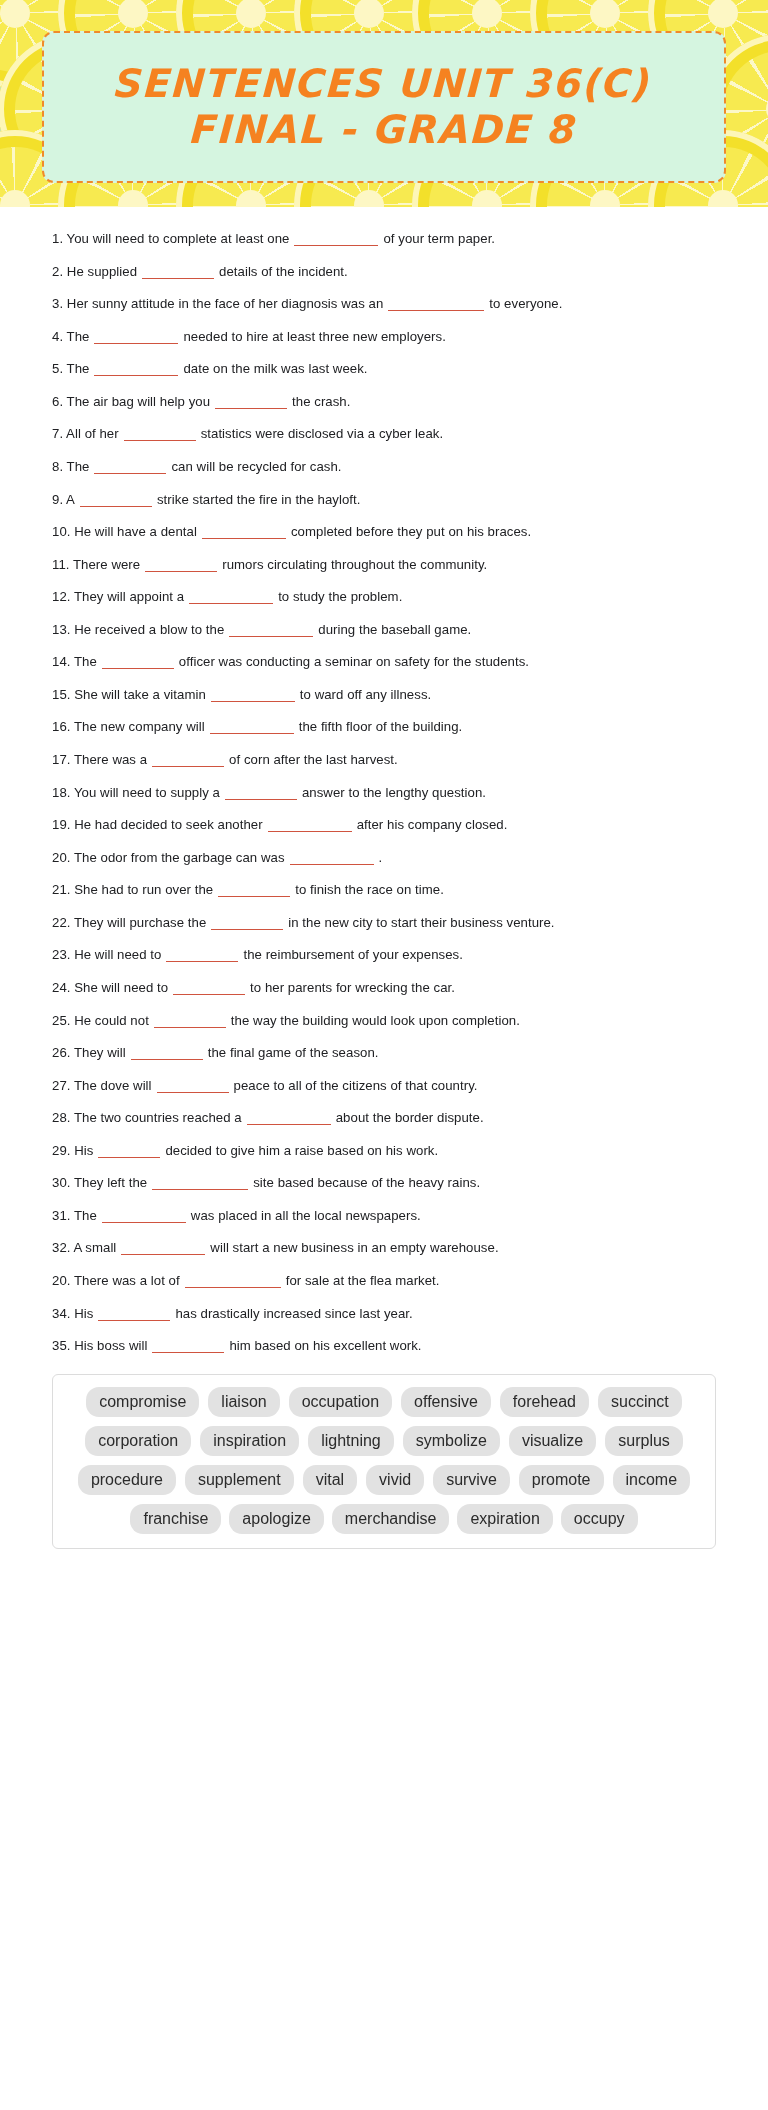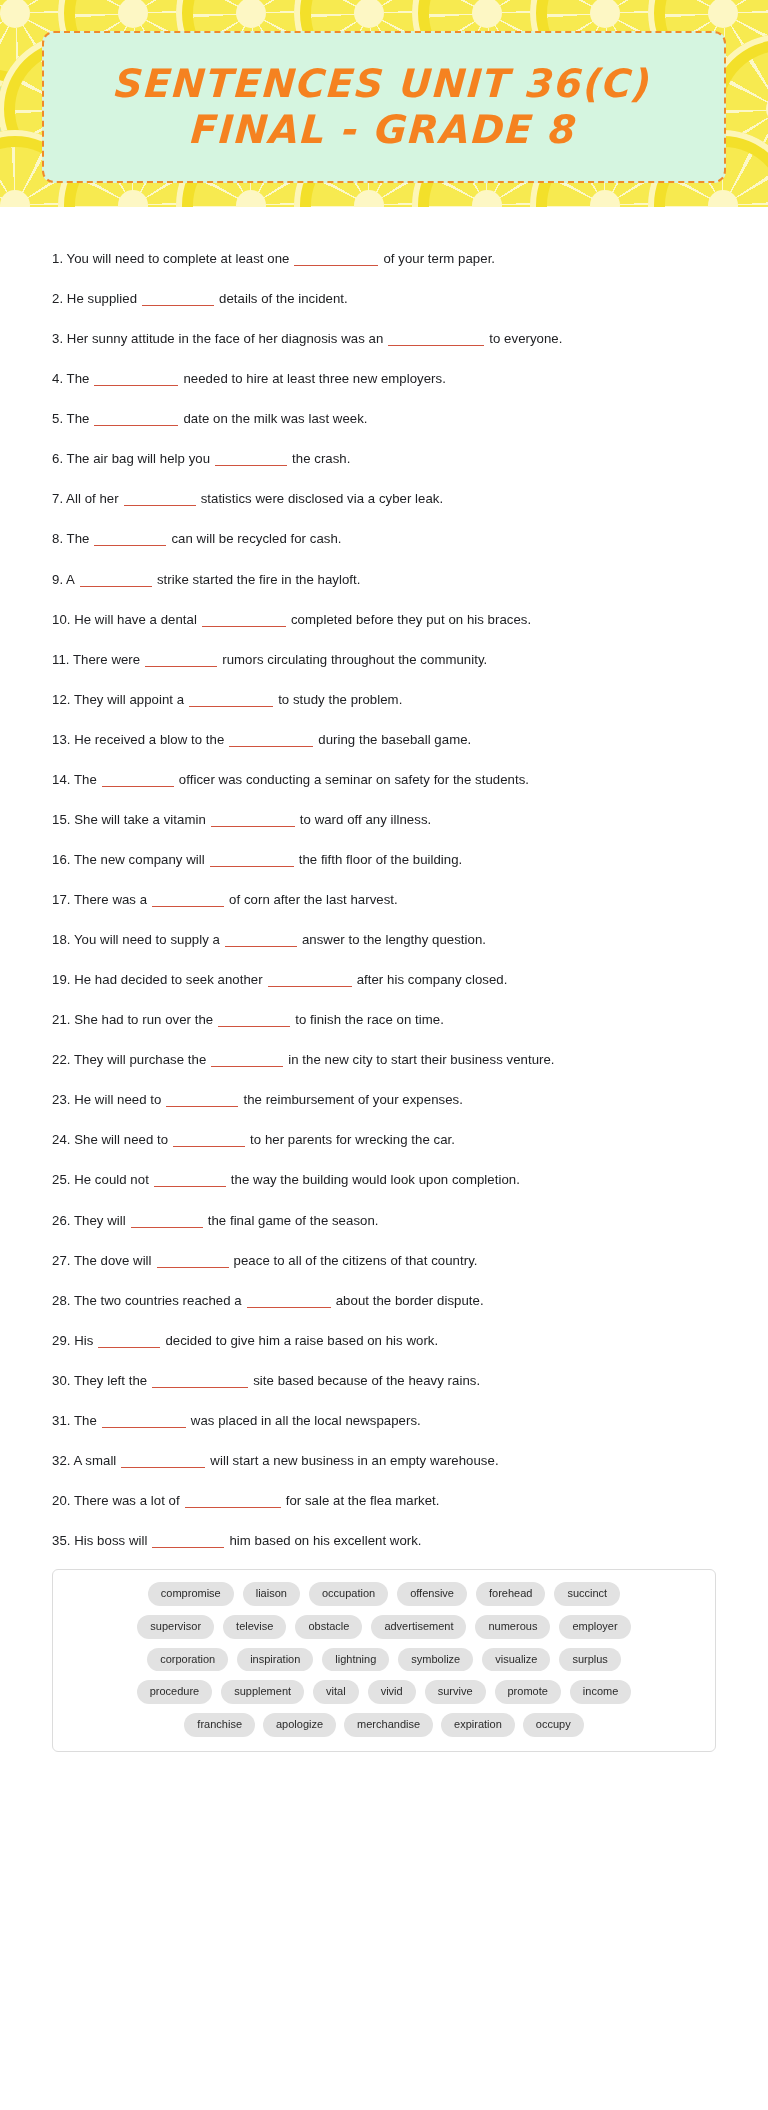--- a/index.html
+++ b/index.html
@@ -97,21 +97,20 @@
   .q-list {
     list-style: none;
   }
 
   .q-item {
     font-size: 13.2px;
     line-height: 1.52;
     color: #202124;
     margin-bottom: 12.5px;
     letter-spacing: 0.05px;
-    margin-top: 20px;
   }
 
   .blank {
     display: inline-block;
     border-bottom: 1.3px solid #d0543f;
     vertical-align: baseline;
     margin: 0 5px;
     position: relative;
     top: 3px;
   }
@@ -135,21 +134,21 @@
     justify-content: center;
     gap: 9px;
     margin-bottom: 9px;
   }
   .wb-row:last-child { margin-bottom: 0; gap: 8px; }
 
   .chip {
     background: #e2e2e2;
     border-radius: 13px;
     padding: 5px 13px;
-    font-size: 11px;
+    font-size: 16px;
     color: #2b2b2b;
     white-space: nowrap;
     line-height: 1.25;
   }
 </style>
 </head>
 <body>
 
 <div class="page">
 
@@ -197,52 +196,46 @@
         <li class="q-item"><span>10.</span> <span>He will have a dental</span><span class="blank b-lg"></span><span>completed before they put on his braces.</span></li>
         <li class="q-item"><span>11.</span> <span>There were</span><span class="blank b-md"></span><span>rumors circulating throughout the community.</span></li>
         <li class="q-item"><span>12.</span> <span>They will appoint a</span><span class="blank b-lg"></span><span>to study the problem.</span></li>
         <li class="q-item"><span>13.</span> <span>He received a blow to the</span><span class="blank b-lg"></span><span>during the baseball game.</span></li>
         <li class="q-item"><span>14.</span> <span>The</span><span class="blank b-md"></span><span>officer was conducting a seminar on safety for the students.</span></li>
         <li class="q-item"><span>15.</span> <span>She will take a vitamin</span><span class="blank b-lg"></span><span>to ward off any illness.</span></li>
         <li class="q-item"><span>16.</span> <span>The new company will</span><span class="blank b-lg"></span><span>the fifth floor of the building.</span></li>
         <li class="q-item"><span>17.</span> <span>There was a</span><span class="blank b-md"></span><span>of corn after the last harvest.</span></li>
         <li class="q-item"><span>18.</span> <span>You will need to supply a</span><span class="blank b-md"></span><span>answer to the lengthy question.</span></li>
         <li class="q-item"><span>19.</span> <span>He had decided to seek another</span><span class="blank b-lg"></span><span>after his company closed.</span></li>
+        <li class="q-item"><span>20.</span> <span>The odor from the garbage can was</span><span class="blank b-lg"></span><span>.</span></li>
         <li class="q-item"><span>21.</span> <span>She had to run over the</span><span class="blank b-md"></span><span>to finish the race on time.</span></li>
         <li class="q-item"><span>22.</span> <span>They will purchase the</span><span class="blank b-md"></span><span>in the new city to start their business venture.</span></li>
         <li class="q-item"><span>23.</span> <span>He will need to</span><span class="blank b-md"></span><span>the reimbursement of your expenses.</span></li>
         <li class="q-item"><span>24.</span> <span>She will need to</span><span class="blank b-md"></span><span>to her parents for wrecking the car.</span></li>
         <li class="q-item"><span>25.</span> <span>He could not</span><span class="blank b-md"></span><span>the way the building would look upon completion.</span></li>
         <li class="q-item"><span>26.</span> <span>They will</span><span class="blank b-md"></span><span>the final game of the season.</span></li>
         <li class="q-item"><span>27.</span> <span>The dove will</span><span class="blank b-md"></span><span>peace to all of the citizens of that country.</span></li>
         <li class="q-item"><span>28.</span> <span>The two countries reached a</span><span class="blank b-lg"></span><span>about the border dispute.</span></li>
         <li class="q-item"><span>29.</span> <span>His</span><span class="blank b-sm"></span><span>decided to give him a raise based on his work.</span></li>
         <li class="q-item"><span>30.</span> <span>They left the</span><span class="blank b-xl"></span><span>site based because of the heavy rains.</span></li>
         <li class="q-item"><span>31.</span> <span>The</span><span class="blank b-lg"></span><span>was placed in all the local newspapers.</span></li>
         <li class="q-item"><span>32.</span> <span>A small</span><span class="blank b-lg"></span><span>will start a new business in an empty warehouse.</span></li>
         <li class="q-item"><span>20.</span> <span>There was a lot of</span><span class="blank b-xl"></span><span>for sale at the flea market.</span></li>
+        <li class="q-item"><span>34.</span> <span>His</span><span class="blank b-md"></span><span>has drastically increased since last year.</span></li>
         <li class="q-item"><span>35.</span> <span>His boss will</span><span class="blank b-md"></span><span>him based on his excellent work.</span></li>
       </ol>
 
     <div class="wordbank" id="word-bank">
         <div class="wb-row">
           <span class="chip">compromise</span>
           <span class="chip">liaison</span>
           <span class="chip">occupation</span>
           <span class="chip">offensive</span>
           <span class="chip">forehead</span>
           <span class="chip">succinct</span>
-        </div>
-        <div class="wb-row">
-          <span class="chip">supervisor</span>
-          <span class="chip">televise</span>
-          <span class="chip">obstacle</span>
-          <span class="chip">advertisement</span>
-          <span class="chip">numerous</span>
-          <span class="chip">employer</span>
         </div>
         <div class="wb-row">
           <span class="chip">corporation</span>
           <span class="chip">inspiration</span>
           <span class="chip">lightning</span>
           <span class="chip">symbolize</span>
           <span class="chip">visualize</span>
           <span class="chip">surplus</span>
         </div>
         <div class="wb-row">

